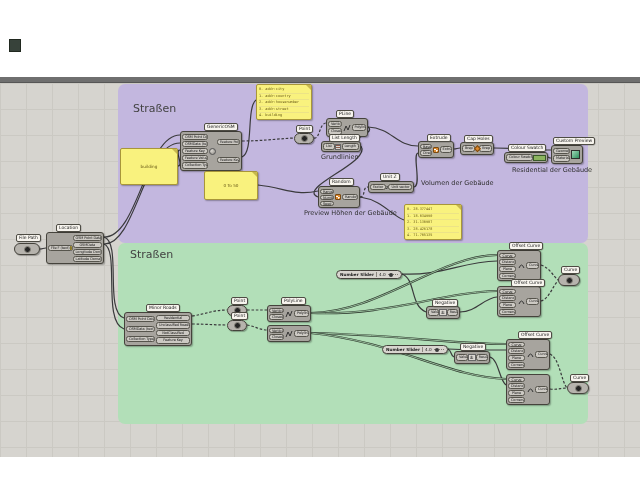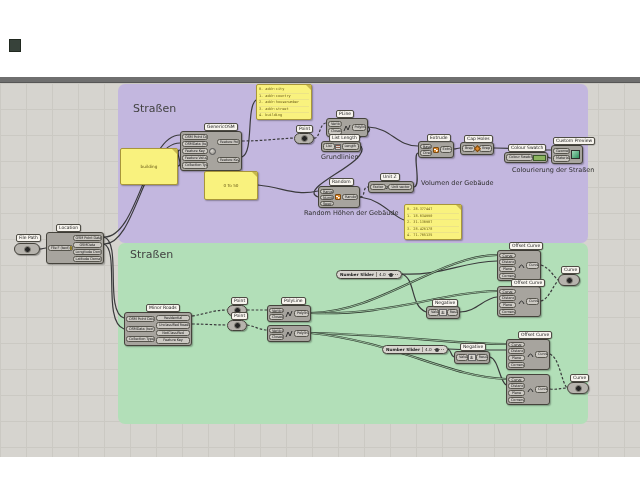--- a/index.html
+++ b/index.html
@@ -223,21 +223,21 @@
     <div class="pill">Number</div>
     <div class="pill">Seed</div>
   </div>
   <div class="mid">
       <span class="ico-dice"></span>
     </div>
   <div class="col" style="width:16px">
       <div class="pill">Random</div>
     </div>
 </div>
-<div class="ann" style="left:304px;top:209px">Random Höhen der Gebäude</div>
+<div class="ann" style="left:304px;top:209px">Preview Höhen der Gebäude</div>
 
 <div class="tag" style="left:380px;top:173px">Unit Z</div>
 <div class="comp z5" style="left:368px;top:181px;width:46px;height:12px">
   <div class="pill">Factor</div>
   <span class="ico-z">z</span>
   <div class="pill">Unit vector</div>
 </div>
 
 <div class="tag" style="left:427px;top:134px">Extrude</div>
 <div class="comp z5" style="left:418px;top:141px;width:36px;height:17px">
@@ -270,21 +270,21 @@
 <div class="tag" style="left:553px;top:137px">Custom Preview</div>
 <div class="comp z5" style="left:551px;top:145px;width:32px;height:19px">
   <div class="col" style="width:17px">
     <div class="pill">Geometry</div>
     <div class="pill">Material</div>
   </div>
   <div class="mid">
       <span class="ico-prev"></span>
     </div>
 </div>
-<div class="ann" style="left:512px;top:166px">Colourierung der Straßen</div>
+<div class="ann" style="left:512px;top:166px">Residential der Gebäude</div>
 
 <div class="panel" style="left:404px;top:204px;width:58px;height:36px">
   <span class="fold"></span>
   <div class="rows">
     <div>0. 28.377447</div>
     <div>1. 18.034990</div>
     <div>2. 31.130907</div>
     <div>3. 28.426178</div>
     <div>4. 71.705135</div>
   </div>

